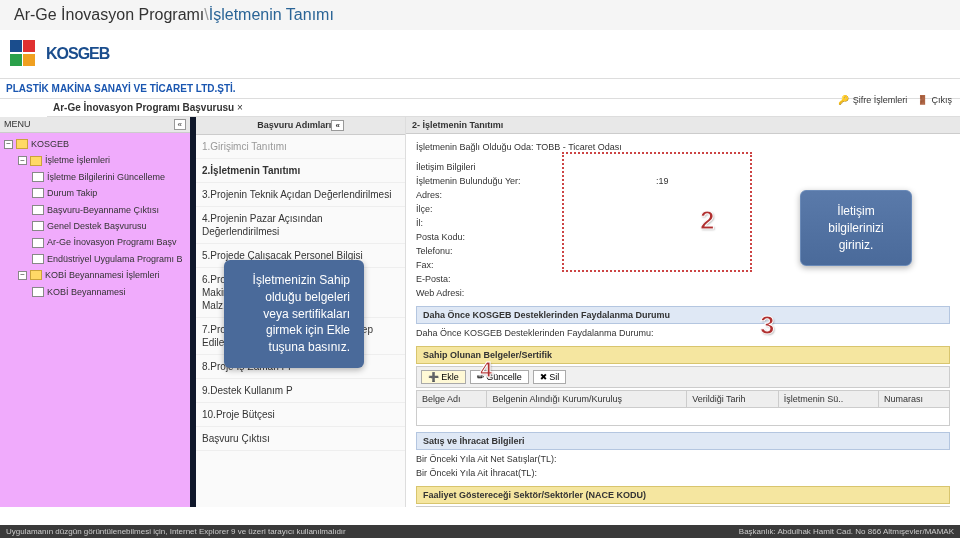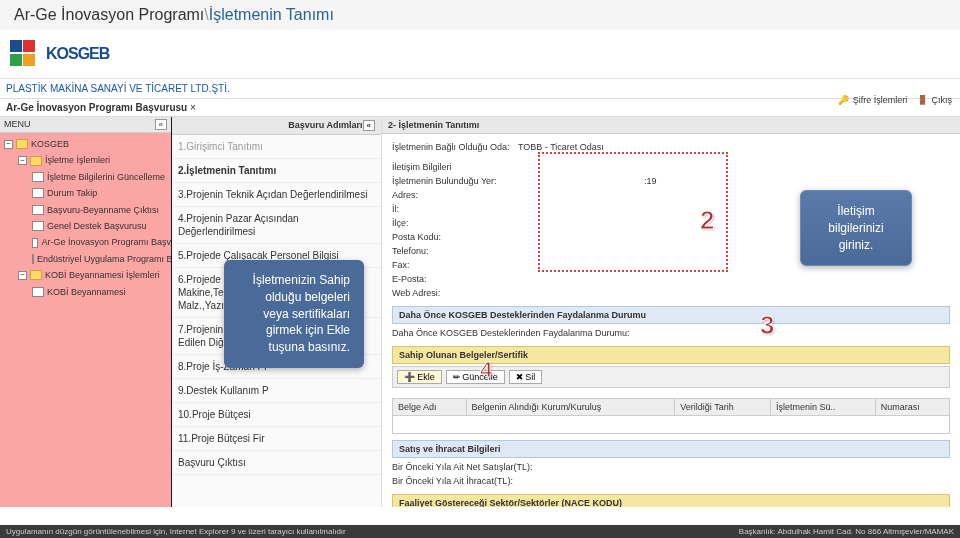--- a/index.html
+++ b/index.html
@@ -7,52 +7,52 @@
 .title-bar { background: #f5f5f5; color: #2a6496; font-size: 16px; padding: 6px 14px; font-weight: 300; }
 .title-bar .part1 { color: #333; }
 .title-bar .sep { color: #999; font-weight: 300; }
 .logo-row { display: flex; align-items: center; padding: 6px 10px; gap: 10px; border-bottom: 1px solid #ddd; }
 .logo-box { width: 52px; height: 36px; display: flex; flex-direction: column; justify-content: center; }
 .logo-brand { font-weight: bold; color: #1a4d8d; font-size: 16px; letter-spacing: -1px; }
 .logo-sq { width: 12px; height: 12px; display: inline-block; margin-right: 1px; }
 .logo-text { font-size: 8px; color: #333; line-height: 1.2; }
 .top-right { position: absolute; right: 8px; top: 95px; display: flex; gap: 10px; font-size: 9px; }
 .top-right span { cursor: pointer; display: flex; align-items: center; gap: 3px; }
-.company-row { background: #fff; border-bottom: 1px solid #ddd; padding: 4px 6px; font-size: 10px; color: #1a56b0; font-weight: normal; }
-.breadcrumb-row { background: #fff; border-bottom: 1px solid #ddd; padding: 3px 6px; font-size: 10px; color: #333; }
+.company-row { background: #fff; border-bottom: 1px solid #ddd; padding: 4px 6px; font-size: 10px; color: #1a56b0; font-weight: bold; }
+.breadcrumb-row { background: #fff; border-bottom: 1px solid #ddd; padding: 3px 6px; font-size: 10px; color: #333; margin-left: 47px; }
 .breadcrumb-row strong { font-weight: bold; }
 .main { display: flex; height: 390px; }
-.menu-col { width: 172px; border-right: 1px solid #0f172a; background: #fca5a5; }
+.menu-col { width: 196px; border-right: 6px solid #0f172a; background: #f0abfc; }
 .menu-header { background: #e8e8e8; padding: 2px 4px; display: flex; justify-content: space-between; border-bottom: 1px solid #ccc; font-size: 9px; }
 .tree { padding: 3px 0; font-size: 9px; line-height: 1.6; }
 .tree-item { padding: 1px 0 1px 4px; white-space: nowrap; overflow: hidden; text-overflow: ellipsis; display: flex; align-items: center; gap: 3px; }
 .tree-expand { width: 9px; height: 9px; border: 1px solid #888; display: inline-flex; align-items: center; justify-content: center; font-size: 8px; line-height: 1; background: #fff; }
 .tree-icon { width: 12px; height: 10px; display: inline-block; }
 .folder { background: #ffd966; border: 1px solid #caa33a; }
 .doc { background: #fff; border: 1px solid #888; }
 .indent1 { padding-left: 18px; }
 .indent2 { padding-left: 32px; }
 .steps-col { width: 210px; border-right: 1px solid #ddd; background: #fafafa; }
-.steps-header { background: #e8e8e8; padding: 3px 6px; font-weight: bold; font-size: 9px; border-bottom: 1px solid #ccc; display: flex; justify-content: flex-end; }
+.steps-header { background: #e8e8e8; padding: 3px 6px; font-weight: bold; font-size: 9px; border-bottom: 1px solid #ccc; display: flex; justify-content: center; }
 .step-item { padding: 5px 6px; font-size: 10px; border-bottom: 1px solid #eee; line-height: 1.3; }
 .step-item.disabled { color: #999; }
 .step-item strong { font-weight: bold; }
 .content-col { flex: 1; background: #fff; overflow-y: auto; position: relative; }
 .content-header { background: #e8e8e8; padding: 3px 6px; font-weight: bold; font-size: 9px; border-bottom: 1px solid #ccc; }
 .form-area { padding: 6px 10px; font-size: 9px; }
-.form-row { display: flex; align-items: center; padding: 2px 0; gap: 6px; }
+.form-row { display: flex; align-items: center; padding: 2px 0; }
 .form-row label { width: 120px; text-align: left; font-size: 9px; }
 .form-row .val { font-size: 9px; }
 .dotted-box { border: 2px dotted #c44; width: 190px; height: 120px; position: absolute; left: 156px; top: 35px; pointer-events: none; }
 .section-head { background: #f5e6a0; border: 1px solid #d8c56e; padding: 3px 6px; margin: 6px 0 2px; font-weight: bold; font-size: 9px; }
 .section-head.blue { background: #dfe8f5; border-color: #b4c6e0; }
 .toolbar { background: #f0f0f0; border: 1px solid #ccc; padding: 3px 4px; display: flex; gap: 4px; align-items: center; }
 .tbtn { background: #fff; border: 1px solid #aaa; padding: 1px 6px; font-size: 9px; cursor: pointer; display: flex; align-items: center; gap: 2px; }
 .tbtn.add { background: #fff9d6; }
-.tbl { width: 100%; border-collapse: collapse; margin-top: 10px; font-size: 9px; }
+.tbl { width: 100%; border-collapse: collapse; margin-top: 2px; font-size: 9px; }
 .tbl th { background: #eee; border: 1px solid #ccc; padding: 3px 5px; text-align: left; font-weight: normal; }
 .tbl td { border: 1px solid #ccc; padding: 3px 5px; }
 .callout { position: absolute; width: 140px; background: #4a6a9a; color: #fff; border-radius: 6px; padding: 12px 14px; font-size: 12px; line-height: 1.4; box-shadow: 0 2px 6px rgba(0,0,0,.3); }
 .callout1 { left: 224px; top: 260px; text-align: right; }
 .callout2 { left: 800px; top: 190px; width: 112px; text-align: center; border: 1px solid #6a8ab8; background: linear-gradient(#5a7aaa,#4a6a9a); }
 .num-badge { position: absolute; font-size: 26px; font-weight: bold; -webkit-text-stroke: 1px #fff; text-shadow: 1px 1px 2px rgba(0,0,0,.3); }
 .num2 { left: 700px; top: 205px; color: #b03030; }
 .num3 { left: 760px; top: 310px; color: #b03030; }
 .num4 { left: 480px; top: 357px; color: #b03030; font-size: 22px; }
 .footer { position: absolute; bottom: 0; left: 0; right: 0; background: #3a3a3a; color: #ccc; font-size: 8px; padding: 2px 6px; display: flex; justify-content: space-between; align-items: flex-end; }
@@ -147,21 +147,20 @@
     <div class="step-item disabled">1.Girişimci Tanıtımı</div>
     <div class="step-item"><strong>2.İşletmenin Tanıtımı</strong></div>
     <div class="step-item">3.Projenin Teknik Açıdan Değerlendirilmesi</div>
     <div class="step-item">4.Projenin Pazar Açısından Değerlendirilmesi</div>
     <div class="step-item">5.Projede Çalışacak Personel Bilgisi</div>
     <div class="step-item">6.Projede Kullanılacak Makine,Techizat,Donanım Sarf Malz.,Yazılım ve Tas</div>
     <div class="step-item">7.Projenin Gerçekleştirilmesi için Talep Edilen Diğer KO</div>
     <div class="step-item">8.Proje İş-Zaman Pl</div>
     <div class="step-item">9.Destek Kullanım P</div>
     <div class="step-item">10.Proje Bütçesi</div>
-    <div class="step-item">11.Proje Bütçesi Fir</div>
     <div class="step-item">Başvuru Çıktısı</div>
   </div>
 
   <div class="content-col">
     <div class="content-header">2- İşletmenin Tanıtımı</div>
     <div class="form-area">
       <div class="form-row">
           <label>İşletmenin Bağlı Olduğu Oda:</label>
           <span class="val">TOBB - Ticaret Odası</span>
         </div>
@@ -171,24 +170,24 @@
         </div>
       <div class="form-row">
           <label>İşletmenin Bulunduğu Yer:</label>
           <span style="width:120px"></span>
           <span class="val">:19</span>
         </div>
       <div class="form-row">
           <label>Adres:</label>
         </div>
       <div class="form-row">
+          <label>İlçe:</label>
+        </div>
+      <div class="form-row">
           <label>İl:</label>
-        </div>
-      <div class="form-row">
-          <label>İlçe:</label>
         </div>
       <div class="form-row">
           <label>Posta Kodu:</label>
         </div>
       <div class="form-row">
           <label>Telefonu:</label>
         </div>
       <div class="form-row">
           <label>Fax:</label>
         </div>

